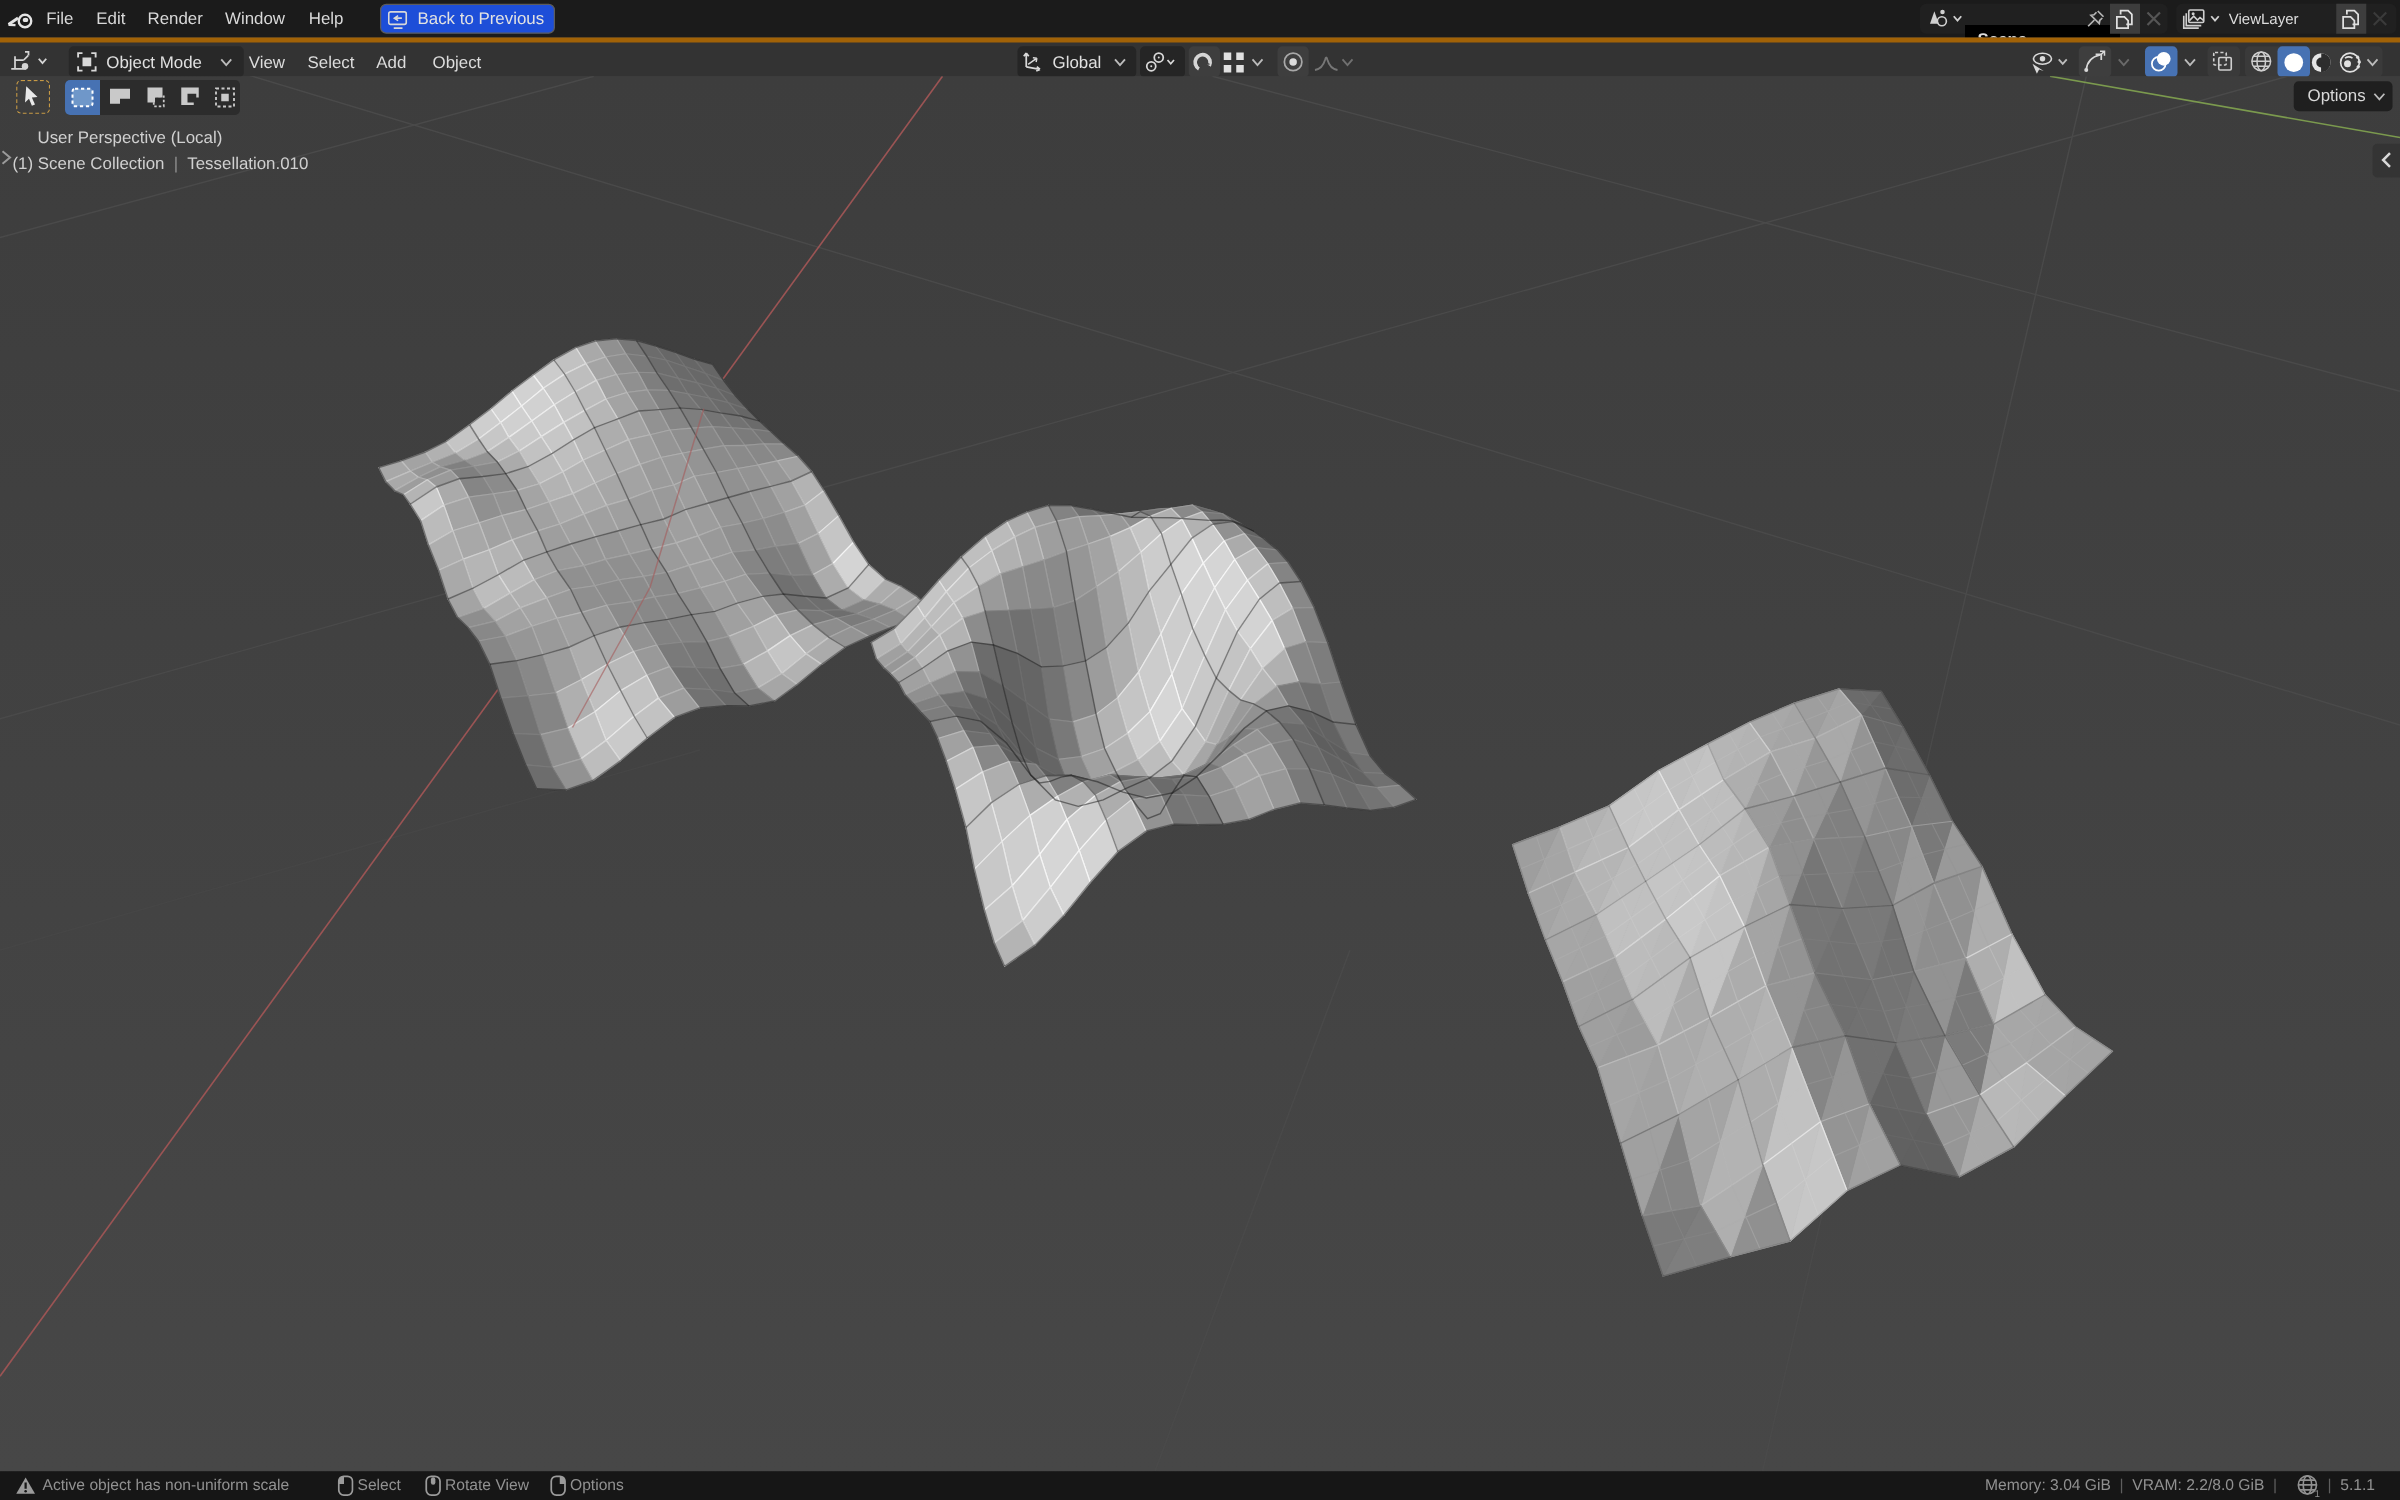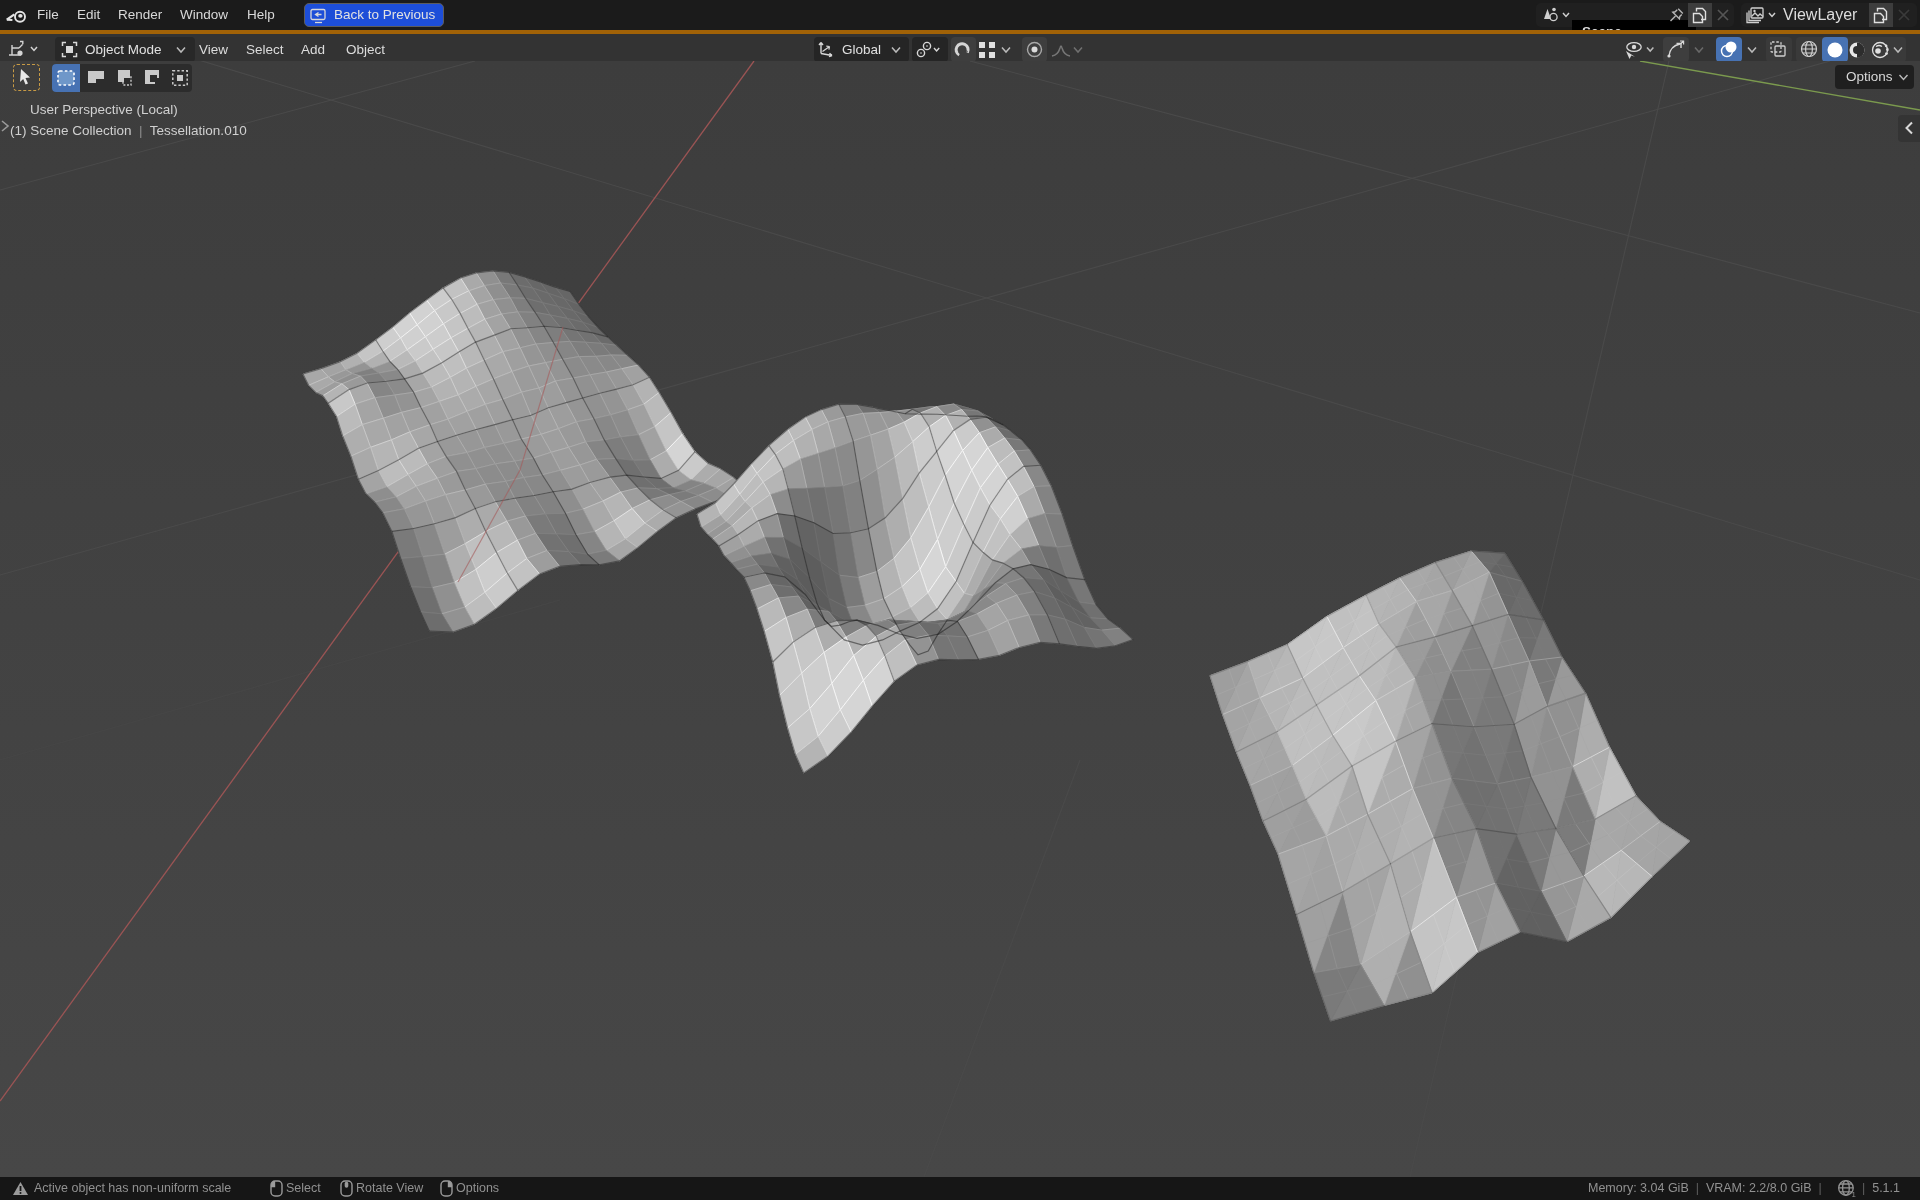--- a/index.html
+++ b/index.html
@@ -80,21 +80,21 @@
     <svg width="32" height="19" viewBox="0 0 32 19" style="position:absolute;left:4px;top:3px;">
       <g stroke="#cfcfcf" fill="none" stroke-width="1.3">
         <rect x="6" y="2" width="12" height="10" rx="1"></rect>
         <circle cx="9.5" cy="5" r="1.2" fill="#cfcfcf" stroke="none"></circle>
         <path d="M 6.5 10.5 l 3.5 -3.5 l 3 3 l 2 -2 l 3 2.5"></path>
         <path d="M 4 4.5 v 10 h 12"></path>
         <path d="M 2 6.5 v 10 h 12"></path>
         <path d="M 24 7 l 3 3.4 l 3 -3.4" stroke-width="1.5"></path>
       </g>
     </svg>
-    <div style="position:absolute;left:42px;top:0;height:24px;line-height:24px;color:#dddddd;font-size:16px;">ViewLayer</div>
+    <div style="position:absolute;left:42px;top:0;height:24px;line-height:24px;color:#dddddd;font-size:12px;">ViewLayer</div>
     <div style="position:absolute;left:128px;top:0;width:24px;height:24px;background:#3d3d3d;">
       <svg width="16" height="17" viewBox="0 0 16 17" style="position:absolute;left:4px;top:4px;">
         <g stroke="#e0e0e0" fill="none" stroke-width="1.4">
           <path d="M 4.5 4.5 v -3 h 6 l 3 3 v 8 h -4.5"></path>
           <path d="M 1.5 6.5 h 6 l 3 3 v 6 h -9 z"></path>
         </g>
       </svg>
     </div>
     <svg width="16" height="16" viewBox="0 0 16 16" style="position:absolute;left:155px;top:4px;">
       <g stroke="#3a3a3a" stroke-width="1.7">

